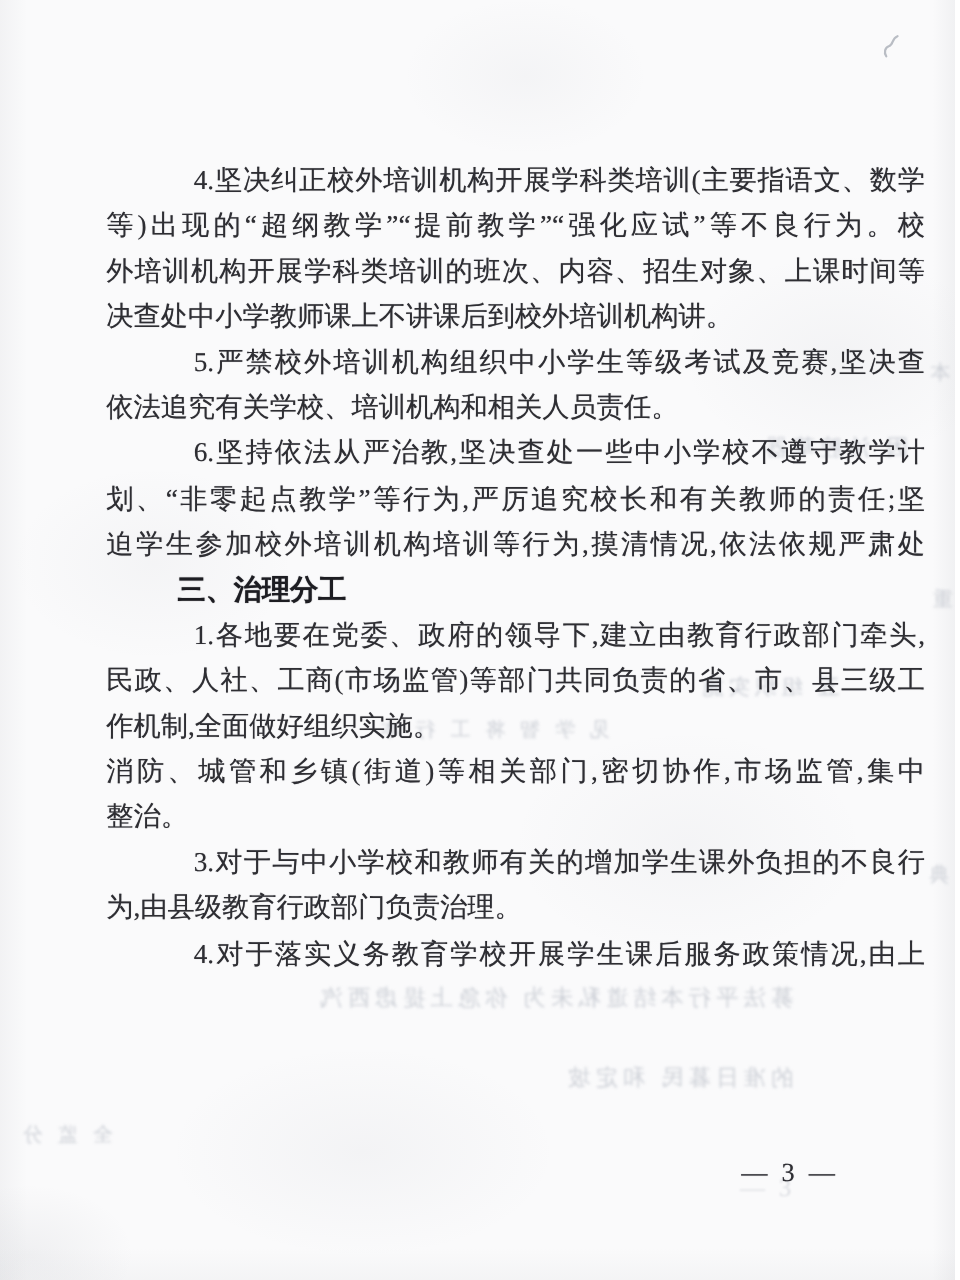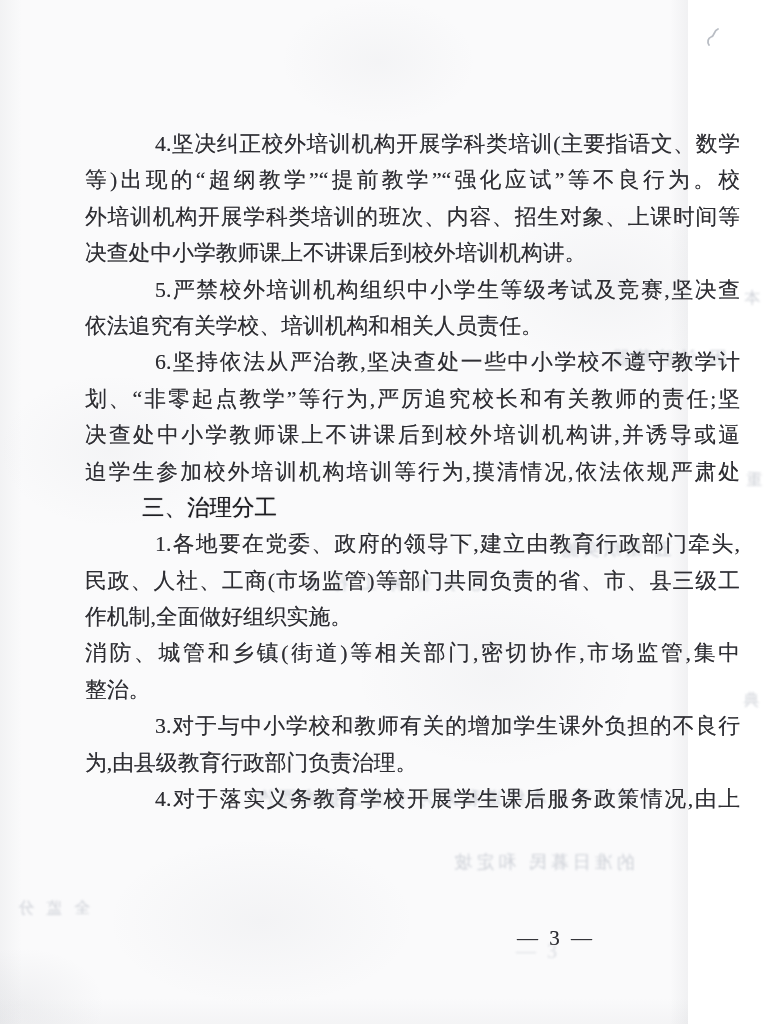--- a/index.html
+++ b/index.html
@@ -8,21 +8,21 @@
     --heading-ink:#1d1d22;
     --bleed:#c2c6ce;
   }
   html,body{margin:0;padding:0;}
   body{
     width:768px;height:1024px;overflow:hidden;
     font-family:"Liberation Serif","DejaVu Serif",serif;
     background:#fff;
   }
   .page{
-    position:relative;width:688px;height:1024px;
+    position:relative;width:764px;height:1024px;
     background:
       radial-gradient(140px 90px at 55% 6%, rgba(130,135,148,0.05), rgba(130,135,148,0) 70%),
       radial-gradient(180px 120px at 88% 28%, rgba(130,135,148,0.06), rgba(130,135,148,0) 70%),
       radial-gradient(160px 110px at 16% 44%, rgba(130,135,148,0.05), rgba(130,135,148,0) 70%),
       radial-gradient(200px 130px at 72% 66%, rgba(130,135,148,0.05), rgba(130,135,148,0) 70%),
       radial-gradient(220px 120px at 38% 90%, rgba(130,135,148,0.06), rgba(130,135,148,0) 70%),
       radial-gradient(120px 80px at 3% 98%, rgba(100,105,118,0.07), rgba(100,105,118,0) 70%),
       linear-gradient(to right, rgba(90,95,108,0.05) 0, rgba(90,95,108,0) 22px),
       linear-gradient(to left, rgba(90,95,108,0.06) 0, rgba(90,95,108,0) 18px),
       linear-gradient(to top, rgba(90,95,108,0.04) 0, rgba(90,95,108,0) 26px),
@@ -36,21 +36,21 @@
   }
   .ln{
     height:36.4px;line-height:36.4px;
     text-align:justify;
     white-space:normal;
   }
   .ln.fill{text-align-last:justify;}
   .ln.ind{padding-left:70px;}
   .ln.hd{
     font-family:"Liberation Sans","DejaVu Sans",sans-serif;
-    font-weight:normal;color:var(--heading-ink);
+    font-weight:bold;color:var(--heading-ink);
     padding-left:57px;font-size:22.5px;
     text-shadow:0 0 0.8px rgba(20,20,26,0.7);
   }
   .pagenum{
     position:absolute;top:926px;right:93px;
     color:var(--ink);font-size:21px;letter-spacing:3px;
     text-shadow:0 0 0.6px rgba(40,40,48,0.5);
   }
   .pagenum-ghost{
     position:absolute;top:940px;right:128px;
@@ -93,21 +93,20 @@
 
   <div class="text-block">
       <div class="ln fill ind">4.坚决纠正校外培训机构开展学科类培训(主要指语文、数学</div>
       <div class="ln fill">等)出现的“超纲教学”“提前教学”“强化应试”等不良行为。校</div>
       <div class="ln fill">外培训机构开展学科类培训的班次、内容、招生对象、上课时间等</div>
       <div class="ln">决查处中小学教师课上不讲课后到校外培训机构讲。</div>
       <div class="ln fill ind">5.严禁校外培训机构组织中小学生等级考试及竞赛,坚决查</div>
       <div class="ln">依法追究有关学校、培训机构和相关人员责任。</div>
       <div class="ln fill ind">6.坚持依法从严治教,坚决查处一些中小学校不遵守教学计</div>
       <div class="ln fill">划、“非零起点教学”等行为,严厉追究校长和有关教师的责任;坚</div>
-      <div class="ln fill">决查处中小学教师课上不讲课后到校外培训机构讲,并诱导或逼</div>
       <div class="ln fill">迫学生参加校外培训机构培训等行为,摸清情况,依法依规严肃处</div>
       <div class="ln hd">三、治理分工</div>
       <div class="ln fill ind">1.各地要在党委、政府的领导下,建立由教育行政部门牵头,</div>
       <div class="ln fill">民政、人社、工商(市场监管)等部门共同负责的省、市、县三级工</div>
       <div class="ln">作机制,全面做好组织实施。</div>
       <div class="ln fill">消防、城管和乡镇(街道)等相关部门,密切协作,市场监管,集中</div>
       <div class="ln">整治。</div>
       <div class="ln fill ind">3.对于与中小学校和教师有关的增加学生课外负担的不良行</div>
       <div class="ln">为,由县级教育行政部门负责治理。</div>
       <div class="ln fill ind">4.对于落实义务教育学校开展学生课后服务政策情况,由上</div>

